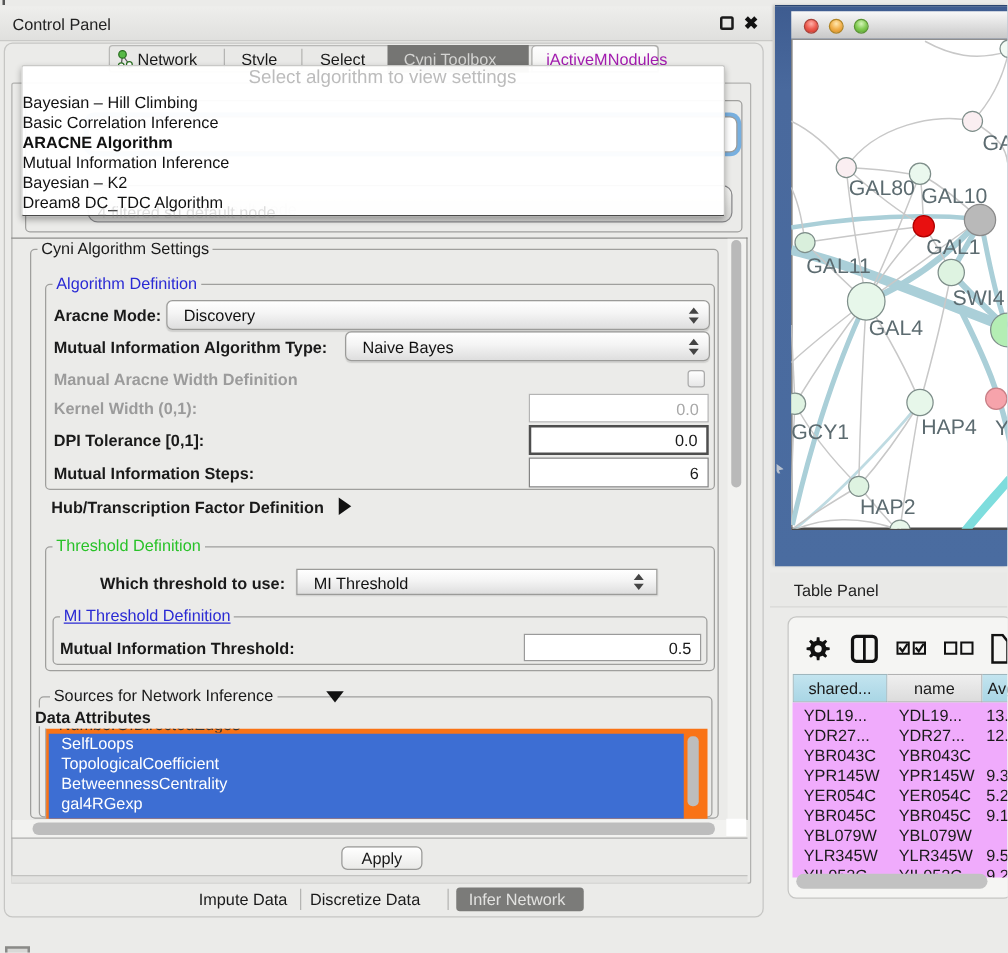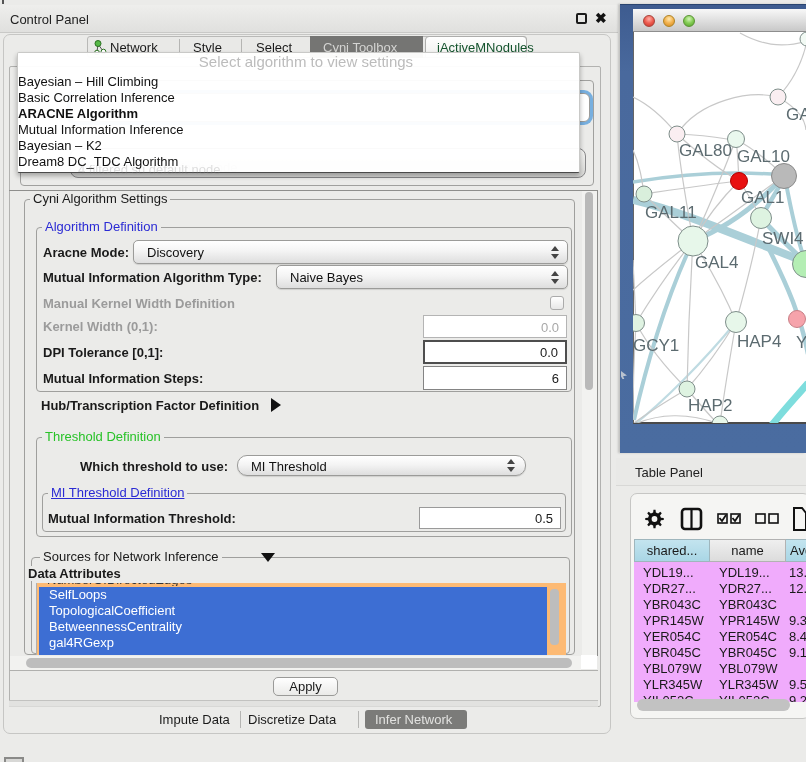--- a/index.html
+++ b/index.html
@@ -39,21 +39,21 @@
   <circle cx="3" cy="12.5" r="2.3" fill="#ffffff" stroke="#2a7021" stroke-width="1"></circle>
 </svg>
 <div class="abs" style="left:110px;top:40px;color:#1a1a1a;">Network</div>
 <div class="abs" style="left:179px;top:39px;width:1px;height:16px;background:#b5b5b3;"></div>
 <div class="abs" style="left:193px;top:40px;color:#1a1a1a;">Style</div>
 <div class="abs" style="left:241px;top:39px;width:1px;height:16px;background:#b5b5b3;"></div>
 <div class="abs" style="left:256px;top:40px;color:#1a1a1a;">Select</div>
 <div class="abs" style="left:310px;top:36px;width:113px;height:22px;background:#757573;"></div>
 <div class="abs" style="left:323px;top:40px;color:#d4d4d2;">Cyni Toolbox</div>
 <div class="abs" style="left:425px;top:36px;width:102px;height:22px;background:linear-gradient(#fefefe,#f0f0ee);border:1px solid #adadab;border-radius:4px 4px 0 0;"></div>
-<div class="abs" style="left:437px;top:40px;color:#14532d;">jActiveMNodules</div>
+<div class="abs" style="left:437px;top:40px;color:#a21caf;">jActiveMNodules</div>
 
 <div class="abs" style="left:9px;top:66px;width:592px;height:641px;border:1px solid #b2b2b0;border-radius:2px;background:#ebebe9;"></div>
 
 <div class="abs" style="left:20px;top:80px;width:574px;height:106px;border:1px solid #a0a09e;border-radius:4px;"></div>
 <div class="abs" style="left:70px;top:93px;width:520px;height:29px;border:1px solid #9b9b99;border-radius:6px;background:#fff;box-shadow:0 0 0 3px rgba(90,160,220,0.8);"></div>
 <div class="abs" style="left:70px;top:148px;width:516px;height:30px;border:1px solid #88888a;border-radius:8px;background:linear-gradient(#f6f6f4,#d6d6d4);"></div>
 <div class="abs" style="left:95px;top:160px;font-size:13px;color:rgba(120,120,120,0.55);">4 filtered su default node</div>
 
 <div class="abs" style="left:9px;top:190px;width:589px;height:1px;background:#8e8e8c;"></div>
 <div class="abs" style="left:597px;top:190px;width:1px;height:466px;background:#8e8e8c;"></div>
@@ -82,21 +82,21 @@
 
 <div class="abs b" style="left:43px;top:270px;">Mutual Information Algorithm Type:</div>
 <div class="combo" style="left:276px;top:265px;width:292px;height:24px;">
     <span class="txt">Naive Bayes</span>
   <span class="stepper" style="right:8px;top:5px;">
       <span class="up"></span>
       <span class="dn"></span>
     </span>
   </div>
 
-<div class="abs b" style="left:43px;top:296px;color:#9b9b9b;">Manual Kernel Width Definition</div>
+<div class="abs b" style="left:43px;top:296px;color:#9b9b9b;">Manual Aracne Width Definition</div>
 <div class="abs" style="left:550px;top:296px;width:14px;height:14px;border:1px solid #ababab;border-radius:3px;background:linear-gradient(#ffffff,#e7e7e7);"></div>
 
 <div class="abs b" style="left:43px;top:319px;color:#9b9b9b;">Kernel Width (0,1):</div>
 <div class="inp" style="left:423px;top:315px;width:144px;height:23px;border:1px solid #b4b4b4;">
     <span style="color:#a8a8a8;">0.0</span>
   </div>
 
 <div class="abs b" style="left:43px;top:345px;">DPI Tolerance [0,1]:</div>
 <div class="inp" style="left:423px;top:340px;width:144px;height:24px;border:2px solid #4e4e4e;">
     <span style="top:3px;">0.0</span>
@@ -107,42 +107,42 @@
     <span>6</span>
   </div>
 
 <div class="abs b" style="left:41px;top:398px;">Hub/Transcription Factor Definition</div>
 <div class="abs" style="left:271px;top:398px;width:0;height:0;border-top:7px solid transparent;border-bottom:7px solid transparent;border-left:10px solid #111;"></div>
 
 <fieldset class="grp" style="left:36px;top:437px;width:536px;height:100px;"></fieldset>
 <div class="legend" style="left:42px;top:430px;color:#28c228;">Threshold Definition</div>
 
 <div class="abs b" style="left:80px;top:459px;">Which threshold to use:</div>
-<div class="combo" style="left:237px;top:455px;width:289px;height:21px;border-radius:10px;">
+<div class="combo" style="left:237px;top:455px;width:289px;height:21px;border-radius:0;">
     <span class="txt" style="top:3px;">MI Threshold</span>
   <span class="stepper" style="right:10px;top:3px;">
       <span class="up"></span>
       <span class="dn"></span>
     </span>
   </div>
 
 <fieldset class="grp" style="left:42px;top:493px;width:524px;height:39px;"></fieldset>
 <div class="legend" style="left:48px;top:486px;color:#2a2ad4;text-decoration:underline;">MI Threshold Definition</div>
 
 <div class="abs b" style="left:48px;top:511px;">Mutual Information Threshold:</div>
 <div class="inp" style="left:419px;top:507px;width:142px;height:22px;border:1px solid #9a9a9a;">
     <span style="top:3px;">0.5</span>
   </div>
 
 <fieldset class="grp" style="left:31px;top:557px;width:539px;height:97px;"></fieldset>
 <div class="legend" style="left:40px;top:550px;">Sources for Network Inference</div>
 <div class="abs" style="left:261px;top:553px;width:0;height:0;border-left:7px solid transparent;border-right:7px solid transparent;border-top:9px solid #111;"></div>
 <div class="abs b" style="left:26px;top:566px;background:#ebebe9;padding:0 2px;">Data Attributes</div>
 
-<div class="abs" style="left:36px;top:583px;width:530px;height:72px;background:#fdba74;border-left:1px solid #b0b0b0;overflow:hidden;">
+<div class="abs" style="left:36px;top:583px;width:530px;height:72px;background:#f97316;border-left:1px solid #b0b0b0;overflow:hidden;">
   <div style="position:absolute;left:2px;top:0px;width:300px;height:3px;overflow:hidden;color:#333;">
       <span style="position:absolute;left:8px;top:-11px;">NumberOfDirectedEdges</span>
     </div>
   <div style="position:absolute;left:2px;top:4px;width:508px;height:68px;background:#3d6ed3;color:#fff;">
     <div style="padding-left:10px;height:16px;line-height:16px;">SelfLoops</div>
     <div style="padding-left:10px;height:16px;line-height:16px;">TopologicalCoefficient</div>
     <div style="padding-left:10px;height:16px;line-height:16px;">BetweennessCentrality</div>
     <div style="padding-left:10px;height:16px;line-height:16px;">gal4RGexp</div>
   </div>
   <div style="position:absolute;left:513px;top:6px;width:9px;height:56px;background:#bdbdbd;border-radius:4px;"></div>
@@ -299,21 +299,21 @@
     <span style="position:absolute;left:9px;top:18.5px;">YDR27...</span>
     <span style="position:absolute;left:85px;top:18.5px;">YDR27...</span>
     <span style="position:absolute;left:155px;top:18.5px;">12.1</span>
     <span style="position:absolute;left:9px;top:34.5px;">YBR043C</span>
     <span style="position:absolute;left:85px;top:34.5px;">YBR043C</span>
     <span style="position:absolute;left:9px;top:50.5px;">YPR145W</span>
     <span style="position:absolute;left:85px;top:50.5px;">YPR145W</span>
     <span style="position:absolute;left:155px;top:50.5px;">9.3</span>
     <span style="position:absolute;left:9px;top:66.5px;">YER054C</span>
     <span style="position:absolute;left:85px;top:66.5px;">YER054C</span>
-    <span style="position:absolute;left:155px;top:66.5px;">8.4</span>
+    <span style="position:absolute;left:155px;top:66.5px;">5.2</span>
     <span style="position:absolute;left:9px;top:82.5px;">YBR045C</span>
     <span style="position:absolute;left:85px;top:82.5px;">YBR045C</span>
     <span style="position:absolute;left:155px;top:82.5px;">9.1</span>
     <span style="position:absolute;left:9px;top:98.5px;">YBL079W</span>
     <span style="position:absolute;left:85px;top:98.5px;">YBL079W</span>
     <span style="position:absolute;left:9px;top:114.5px;">YLR345W</span>
     <span style="position:absolute;left:85px;top:114.5px;">YLR345W</span>
     <span style="position:absolute;left:155px;top:114.5px;">9.5</span>
     <span style="position:absolute;left:9px;top:130.5px;">YIL052C</span>
     <span style="position:absolute;left:85px;top:130.5px;">YIL052C</span>

